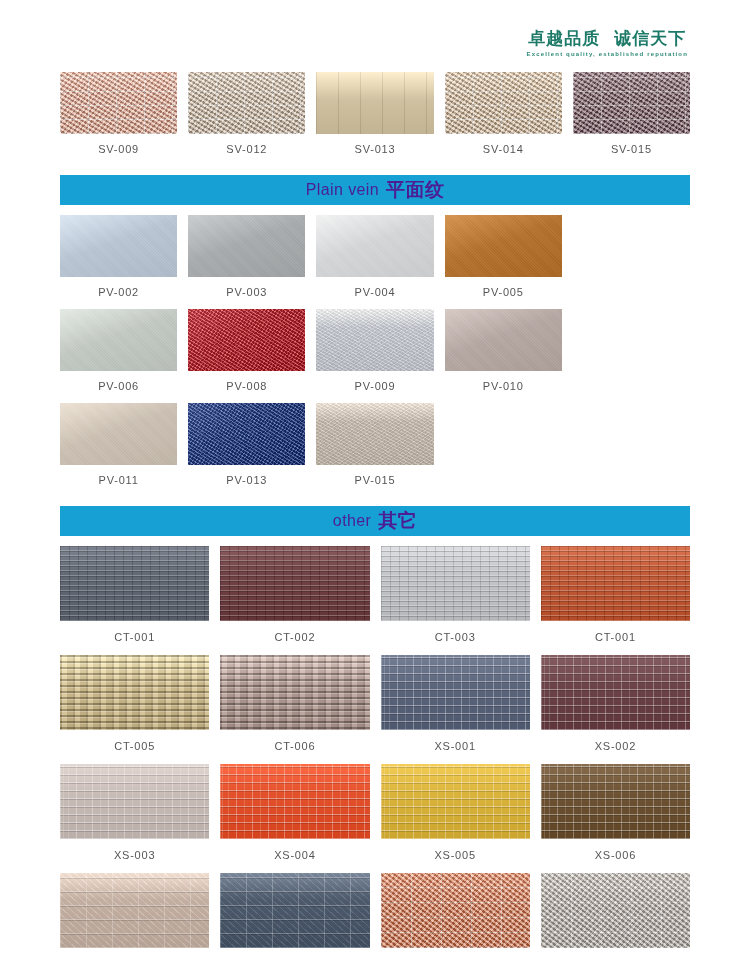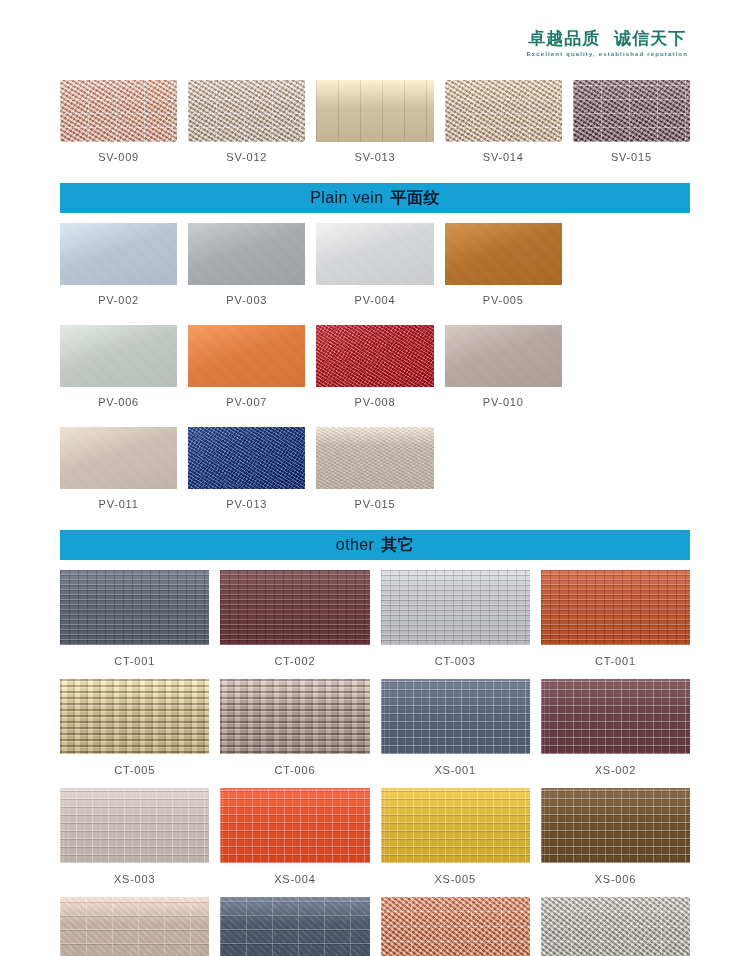--- a/index.html
+++ b/index.html
@@ -45,42 +45,42 @@
     color: #2e8a78;
     letter-spacing: 1.15px;
     white-space: nowrap;
   }
 
   
   .section-bar {
     margin: 9px 60px 10px 60px;
     height: 30px;
     background: #17a0d4;
-    color: #0f172a;
+    color: #4c1d95;
     display: flex;
     align-items: center;
     justify-content: center;
     font-size: 16px;
     letter-spacing: 0.4px;
   }
   .section-bar .bar-cn {
     font-family: "DejaVu Sans", sans-serif;
     font-weight: bold;
     margin-left: 7px;
-    font-size: 16px;
+    font-size: 19px;
   }
 
   
   .grid {
     margin: 0 60px;
     display: grid;
     column-gap: 11px;
     row-gap: 0;
   }
-  .grid.cols5 { grid-template-columns: repeat(5, 1fr); margin-top: 8px; }
+  .grid.cols5 { grid-template-columns: repeat(5, 1fr); }
   .grid.cols4 { grid-template-columns: repeat(4, 1fr); }
 
   .swatch-cell {
     display: flex;
     flex-direction: column;
     align-items: center;
   }
   .swatch {
     width: 100%;
     position: relative;
@@ -207,32 +207,33 @@
     </div>
     <div class="grid cols5">
       <div class="swatch-cell">
         <div class="swatch" style="background-color: rgb(194, 200, 194);">
           <div class="tex" style="background: linear-gradient(160deg, rgb(242, 248, 242) 0%, rgb(194, 200, 194) 45%, rgb(180, 186, 180) 100%); opacity: 0.75;"></div>
           <div class="tex2" style="background-image: repeating-linear-gradient(45deg, rgba(255, 255, 255, 0.1) 0px, rgba(255, 255, 255, 0.1) 1px, rgba(0, 0, 0, 0.04) 1px, rgba(0, 0, 0, 0.04) 2px); opacity: 0.5;"></div>
         </div>
         <div class="swatch-label">PV-006</div>
       </div>
       <div class="swatch-cell">
-        <div class="swatch" style="background-color: rgb(224, 122, 60);">
-          <div class="tex" style="background: linear-gradient(160deg, rgb(255, 170, 108) 0%, rgb(224, 122, 60) 45%, rgb(210, 108, 46) 100%); opacity: 0.75;"></div>
-          <div class="tex2" style="background-image: repeating-linear-gradient(45deg, rgba(255, 255, 255, 0.1) 0px, rgba(255, 255, 255, 0.1) 1px, rgba(0, 0, 0, 0.04) 1px, rgba(0, 0, 0, 0.04) 2px); opacity: 0.5;"></div>
-        </div>
-        <div class="swatch-label">PV-007</div>
-      </div>
-      <div class="swatch-cell">
         <div class="swatch" style="background-color: rgb(208, 31, 42);">
           <div class="tex" style="background: linear-gradient(150deg, rgb(255, 79, 90) 0%, rgb(208, 31, 42) 40%, rgb(178, 1, 12) 100%); opacity: 0.6;"></div>
           <div class="tex2" style="background-image: repeating-linear-gradient(32deg, rgba(255, 255, 255, 0.3) 0px, rgba(255, 255, 255, 0.3) 1px, rgba(0, 0, 0, 0.22) 1px, rgba(0, 0, 0, 0.22) 3px), repeating-linear-gradient(-57deg, rgba(255, 255, 255, 0.22) 0px, rgba(255, 255, 255, 0.22) 1px, rgba(0, 0, 0, 0.16) 1px, rgba(0, 0, 0, 0.16) 3px); opacity: 0.85;"></div>
         </div>
         <div class="swatch-label">PV-008</div>
+      </div>
+      <div class="swatch-cell">
+        <div class="swatch" style="background-color: rgb(207, 211, 218);">
+          <div class="cap cap-grey"></div>
+          <div class="tex" style="background: linear-gradient(rgb(255, 255, 255) 0%, rgb(207, 211, 218) 30%, rgb(195, 199, 206) 100%);"></div>
+          <div class="tex2" style="background-image: repeating-linear-gradient(28deg, rgba(255, 255, 255, 0.22) 0px, rgba(255, 255, 255, 0.22) 1px, rgba(0, 0, 0, 0.1) 1px, rgba(0, 0, 0, 0.1) 3px), repeating-linear-gradient(-34deg, rgba(255, 255, 255, 0.16) 0px, rgba(255, 255, 255, 0.16) 1px, rgba(0, 0, 0, 0.08) 1px, rgba(0, 0, 0, 0.08) 3px); opacity: 0.7;"></div>
+        </div>
+        <div class="swatch-label">PV-009</div>
       </div>
       <div class="swatch-cell">
         <div class="swatch" style="background-color: rgb(181, 167, 162);">
           <div class="tex" style="background: linear-gradient(160deg, rgb(229, 215, 210) 0%, rgb(181, 167, 162) 45%, rgb(167, 153, 148) 100%); opacity: 0.75;"></div>
           <div class="tex2" style="background-image: repeating-linear-gradient(45deg, rgba(255, 255, 255, 0.1) 0px, rgba(255, 255, 255, 0.1) 1px, rgba(0, 0, 0, 0.04) 1px, rgba(0, 0, 0, 0.04) 2px); opacity: 0.5;"></div>
         </div>
         <div class="swatch-label">PV-010</div>
       </div>
     </div>
     <div class="grid cols5">

